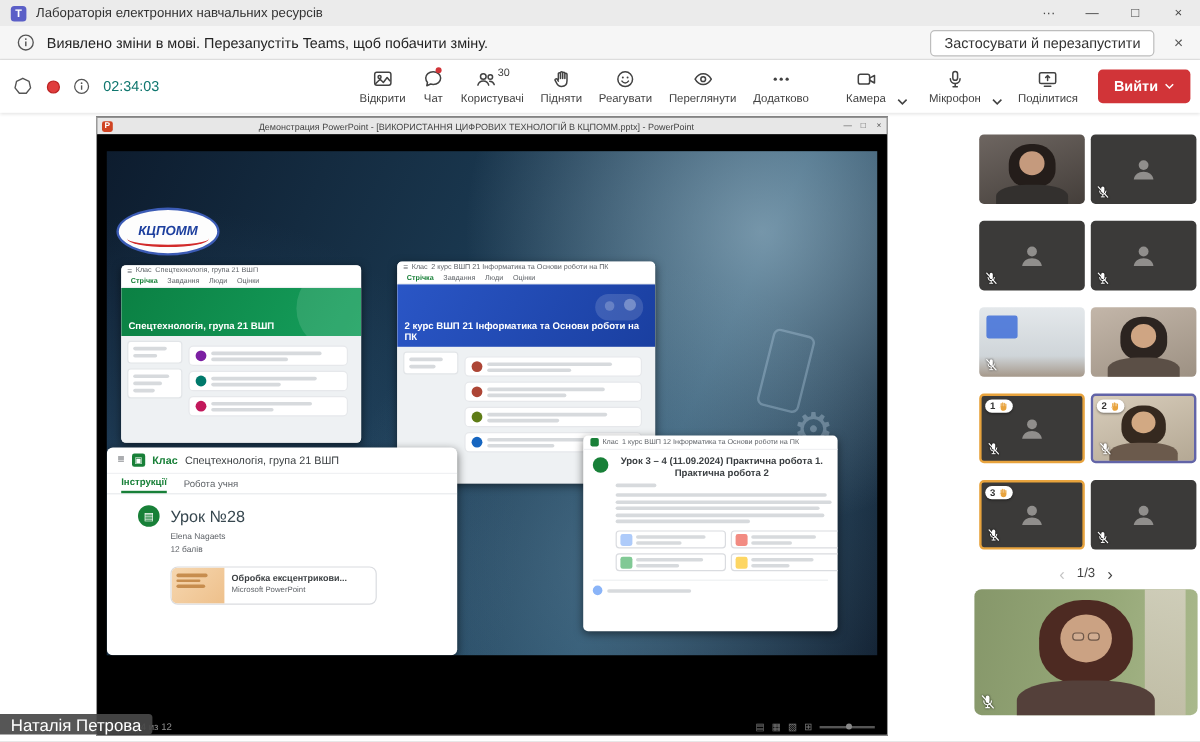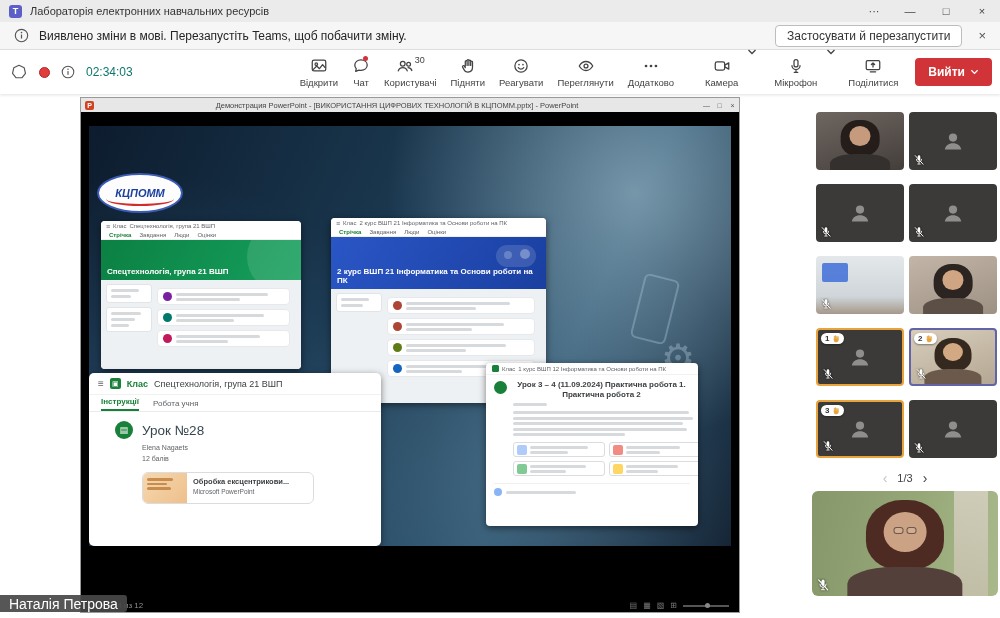--- a/index.html
+++ b/index.html
@@ -25,21 +25,21 @@
   .tb-left { display:flex; align-items:center; gap:11px; padding-left:10px; }
   .rec-dot { width:11px; height:11px; border-radius:50%; background:#e03d3d; border:1px solid #b22; }
   .timer { font-size:12px; color:#0f766e; }
   .tb-main { margin-left:auto; display:flex; align-items:center; padding-right:8px; }
   .tbtn { position:relative; display:flex; flex-direction:column; align-items:center; gap:2px; padding:0 7px; color:#424242; }
   .tbtn .lbl { font-size:9.5px; color:#424242; white-space:nowrap; }
   .tbtn svg.ic { stroke:#424242; fill:none; stroke-width:1.4; stroke-linecap:round; stroke-linejoin:round; }
   .dot-red { position:absolute; top:-1px; right:9px; width:5px; height:5px; border-radius:50%; background:#d13438; }
   .icon-wrap { position:relative; display:flex; align-items:flex-start; }
   .count-sup { font-size:9px; color:#424242; margin-left:1px; margin-top:-2px; }
-  .tgroup { display:flex; align-items:flex-start; padding:0 5px; }
+  .tgroup { display:flex; align-items:flex-end; padding:0 5px; }
   .chev-svg { stroke:#424242; fill:none; stroke-width:1.3; margin-left:2px; margin-top:-8px; }
   .sep-sp { width:12px; }
   .leave-btn { display:flex; align-items:center; gap:5px; height:28px; padding:0 13px; margin-left:10px; background:#d13438; border:none; border-radius:4px; color:#fff; font-size:12px; font-weight:bold; font-family:inherit; }
   .leave-btn .chv { stroke:#fff; fill:none; stroke-width:1.4; }
 
   
   .stage { position:absolute; left:0; top:94px; width:810px; height:524px; background:#fff; }
 
   .ppt-window { position:absolute; left:80px; top:3px; width:660px; height:516px; background:#000; border:1px solid #9a9a9a; }
   .ppt-titlebar { height:14px; background:#e7e7e7; display:flex; align-items:center; }

